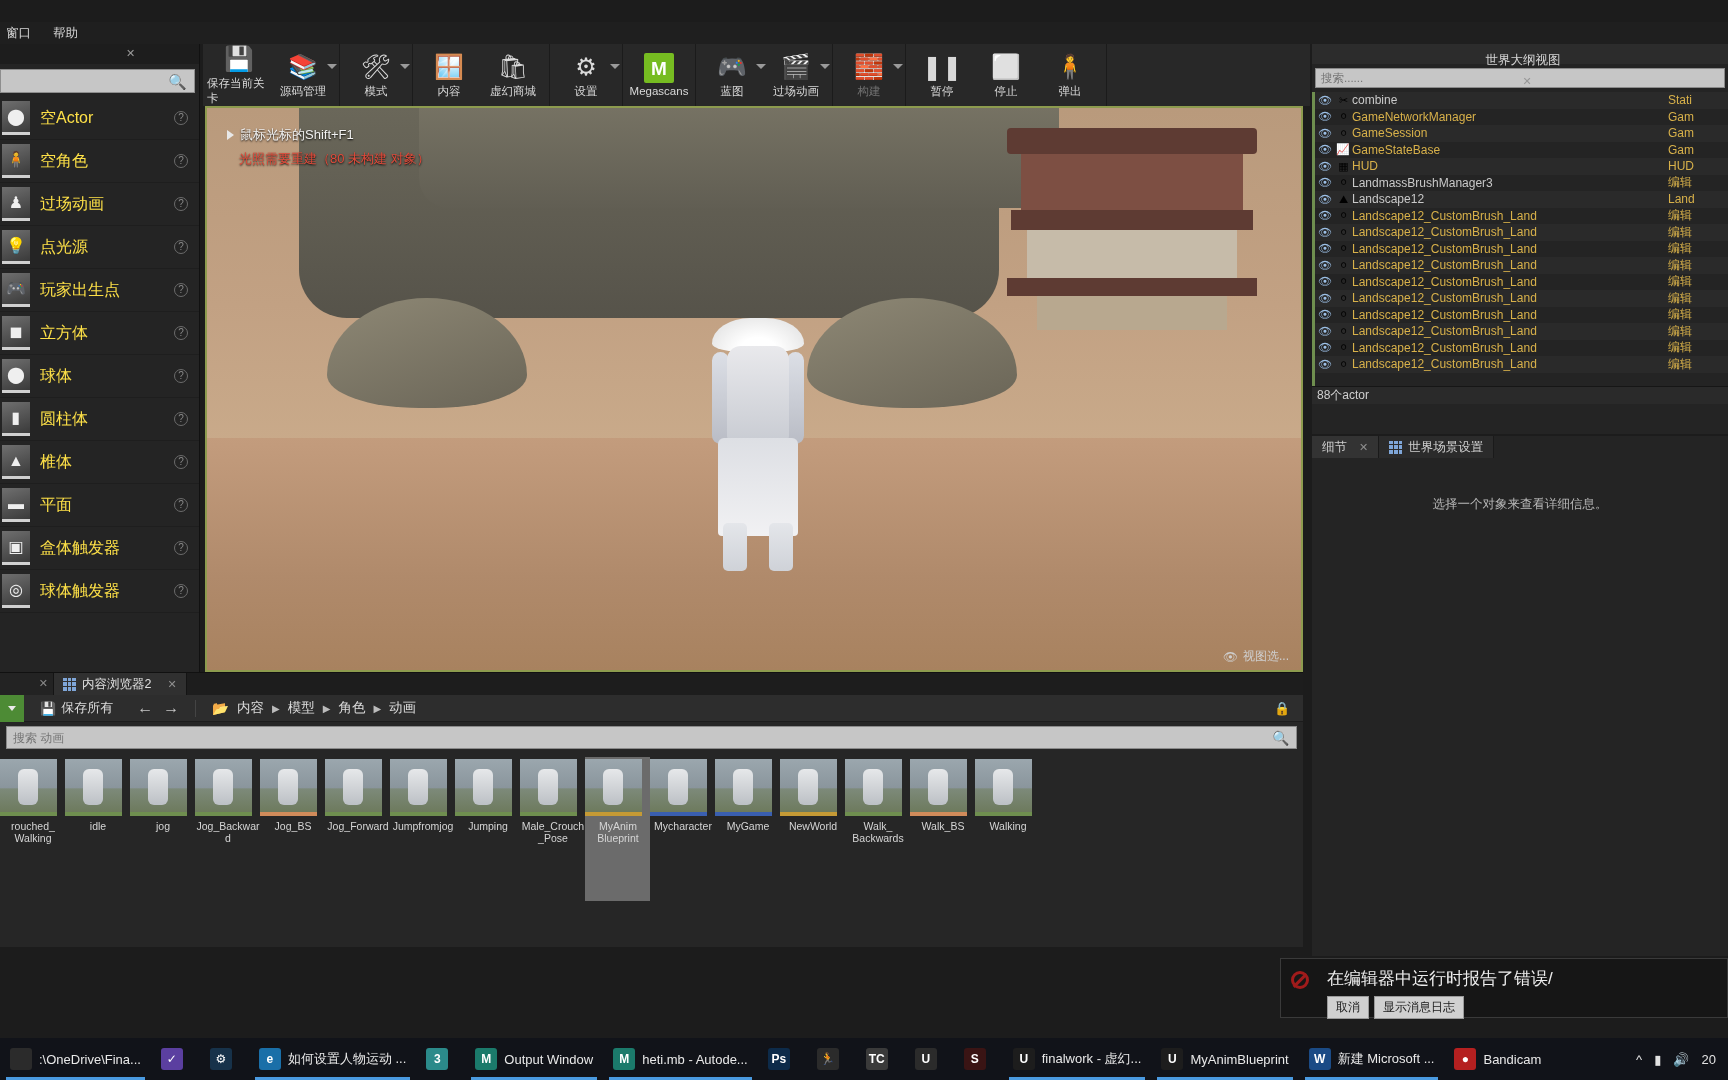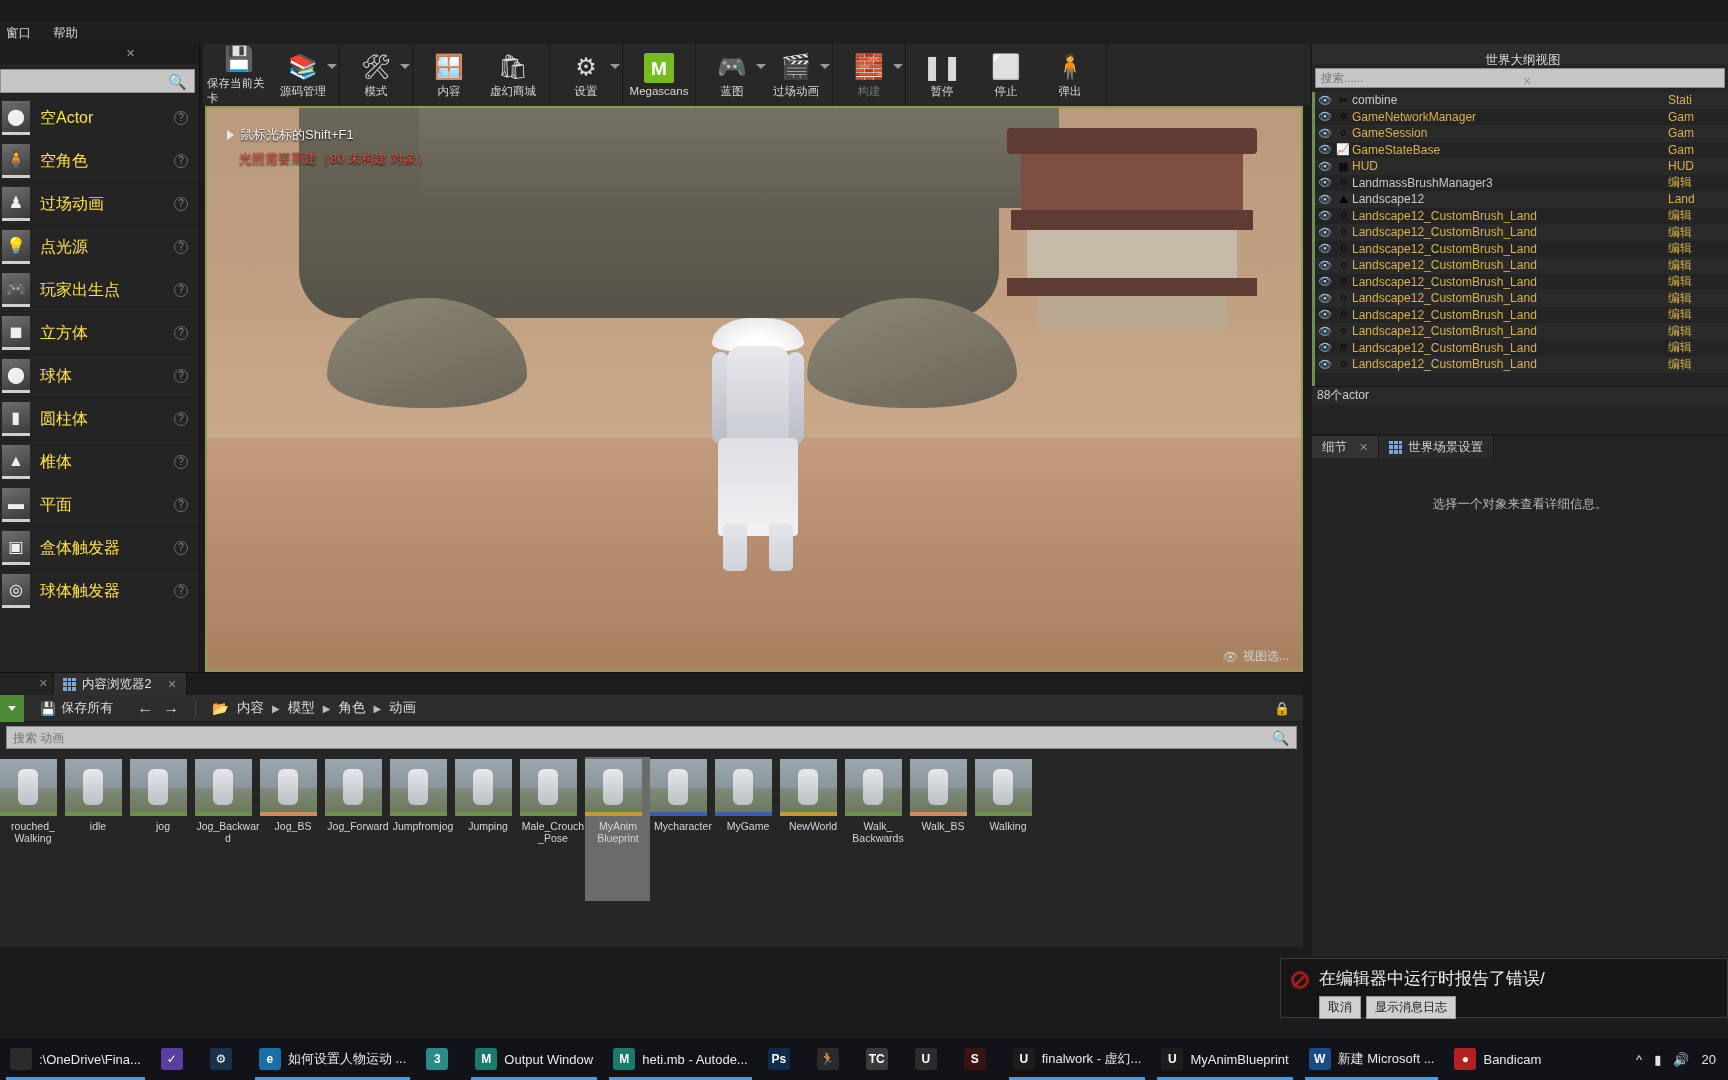--- a/index.html
+++ b/index.html
@@ -183,21 +183,21 @@
     background-image:linear-gradient(180deg,#9ba7ae 0%,#8a959c 55%,#7d8a7a 56%,#6d7a5d 100%);
     border-bottom:4px solid #6f8f4f; position:relative; overflow:hidden;}
   .ath .fig { position:absolute; left:18px; top:10px; width:20px; height:36px;
     background:linear-gradient(180deg,#e6e8ea,#bcc0c5); border-radius:6px; }
   .aname { color:#d5d5d5; font-size:10.5px; text-align:center; line-height:12px;
     margin-top:4px; width:66px; word-wrap:break-word;}
 
   
   .toast { position:absolute; right:0px; bottom:62px; width:448px; height:60px;
     background:#161616; border:1px solid #3a3a3a; display:flex; align-items:flex-start;
-    padding:8px 10px; gap:10px; }
+    padding:8px 10px; gap:18px; }
   .toast .err { width:18px; height:18px; border-radius:50%; border:3px solid #a01b1b;
     position:relative; margin-top:4px; flex:none;}
   .toast .err:after{content:'';position:absolute;left:-3px;top:5px;width:18px;height:3px;
     background:#a01b1b;transform:rotate(-45deg);}
   .toast .msg { color:#ededed; font-size:17px; white-space:nowrap; }
   .toast .btns { display:flex; gap:5px; margin-top:6px; }
   .tbtn2 { background:#d0d0d0; border:1px solid #9a9a9a; color:#1b1b1b; font-size:12px;
     padding:2px 8px; }
   .toast-inner { display:flex; flex-direction:column; }
 

